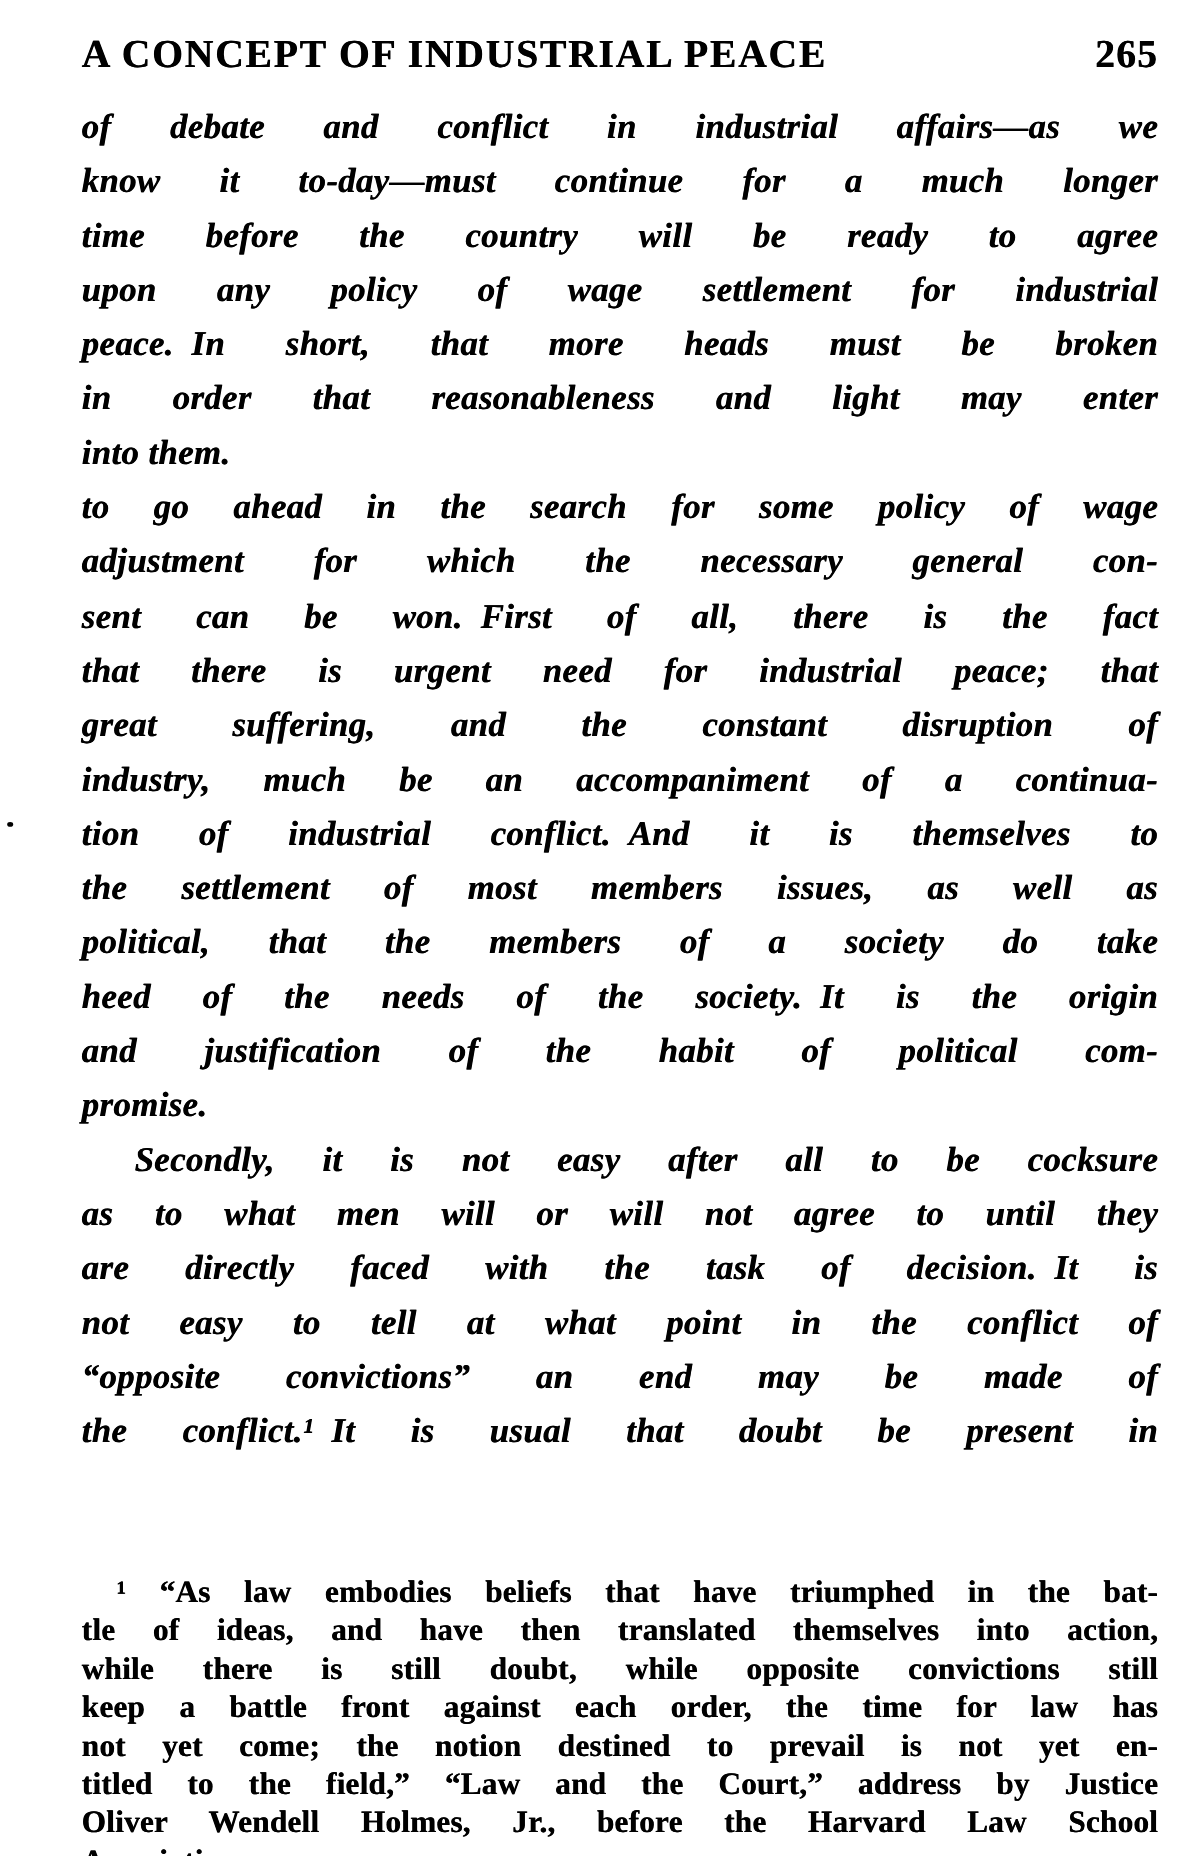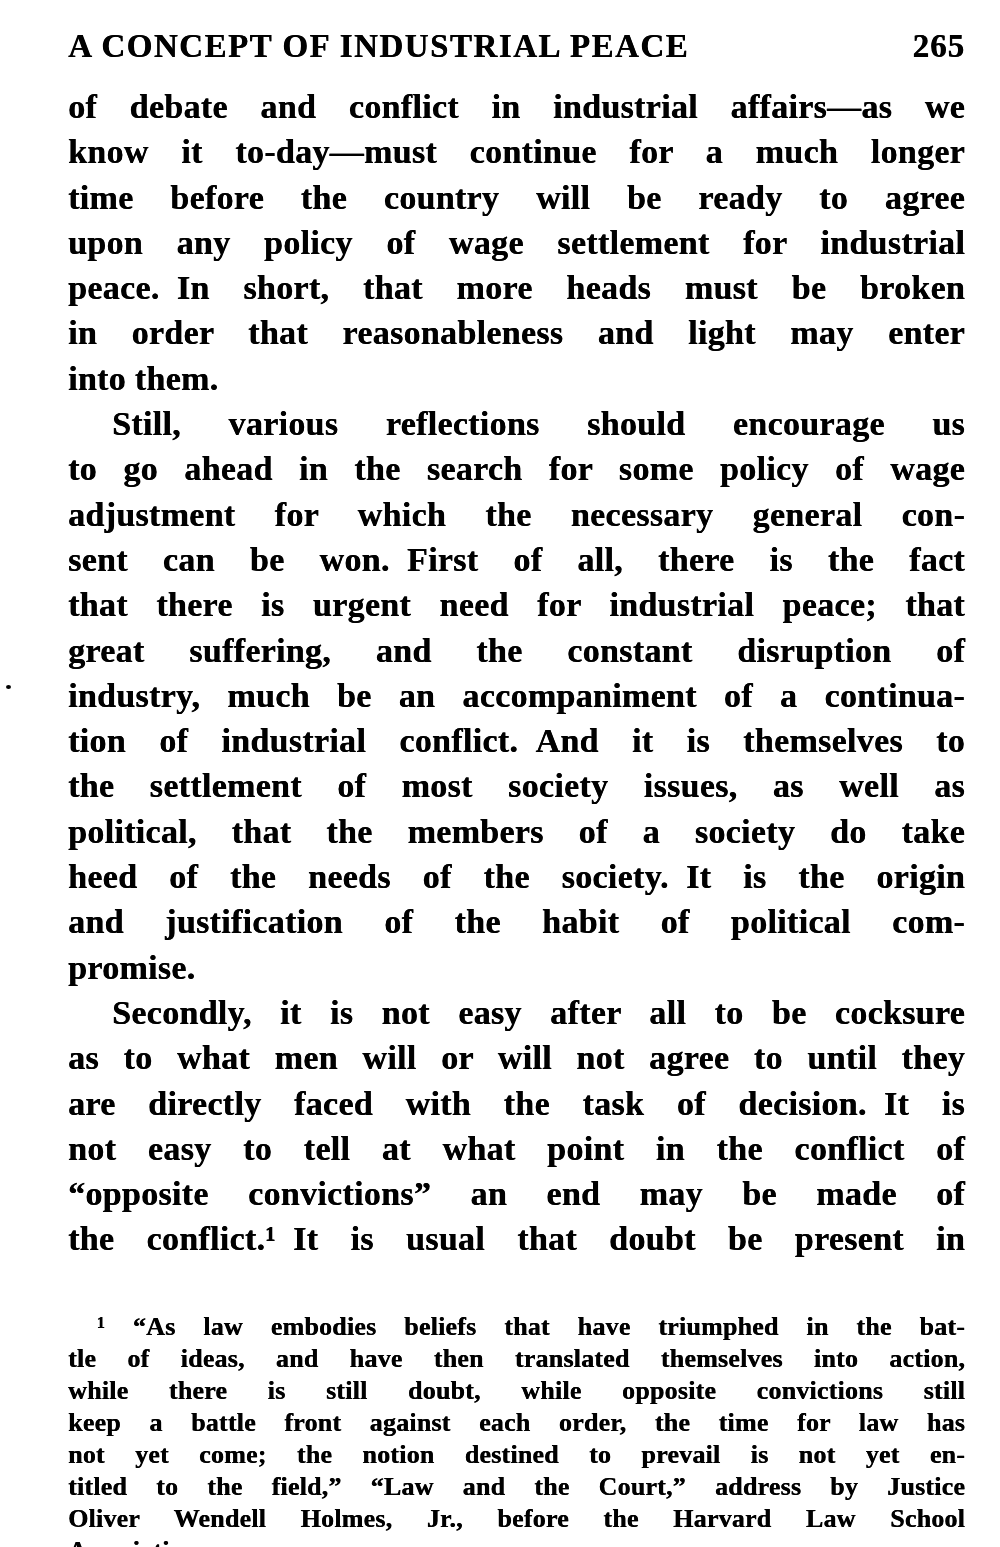--- a/index.html
+++ b/index.html
@@ -33,22 +33,23 @@
     position: absolute;
     right: 0;
     top: 0;
     letter-spacing: 1px;
   }
   .body-text {
     position: absolute;
     left: 68px;
     top: 84px;
     width: 897px;
-    font-size: 34px;
+    font-size: 29px;
     letter-spacing: 0.3px;
+    font-style: italic;
   }
   .body-text .line {
     line-height: 45.3px;
   }
   .line {
     text-align: justify;
     text-align-last: justify;
     white-space: normal;
   }
   .line.short {
@@ -93,29 +94,28 @@
   </div>
 
   <div class="body-text">
       <div class="line">of debate and conflict in industrial affairs—as we</div>
       <div class="line">know it to-day—must continue for a much longer</div>
       <div class="line">time before the country will be ready to agree</div>
       <div class="line">upon any policy of wage settlement for industrial</div>
       <div class="line">peace. In short, that more heads must be broken</div>
       <div class="line">in order that reasonableness and light may enter</div>
       <div class="line short">into them.</div>
-      <div class="line indent">Still, various reflections should encourage us</div>
       <div class="line">to go ahead in the search for some policy of wage</div>
       <div class="line">adjustment for which the necessary general con-</div>
       <div class="line">sent can be won. First of all, there is the fact</div>
       <div class="line">that there is urgent need for industrial peace; that</div>
       <div class="line">great suffering, and the constant disruption of</div>
       <div class="line">industry, much be an accompaniment of a continua-</div>
       <div class="line">tion of industrial conflict. And it is themselves to</div>
-      <div class="line">the settlement of most society issues, as well as</div>
+      <div class="line">the settlement of most members issues, as well as</div>
       <div class="line">political, that the members of a society do take</div>
       <div class="line">heed of the needs of the society. It is the origin</div>
       <div class="line">and justification of the habit of political com-</div>
       <div class="line short">promise.</div>
       <div class="line indent">Secondly, it is not easy after all to be cocksure</div>
       <div class="line">as to what men will or will not agree to until they</div>
       <div class="line">are directly faced with the task of decision. It is</div>
       <div class="line">not easy to tell at what point in the conflict of</div>
       <div class="line">“opposite convictions” an end may be made of</div>
       <div class="line">the conflict.¹ It is usual that doubt be present in</div>

